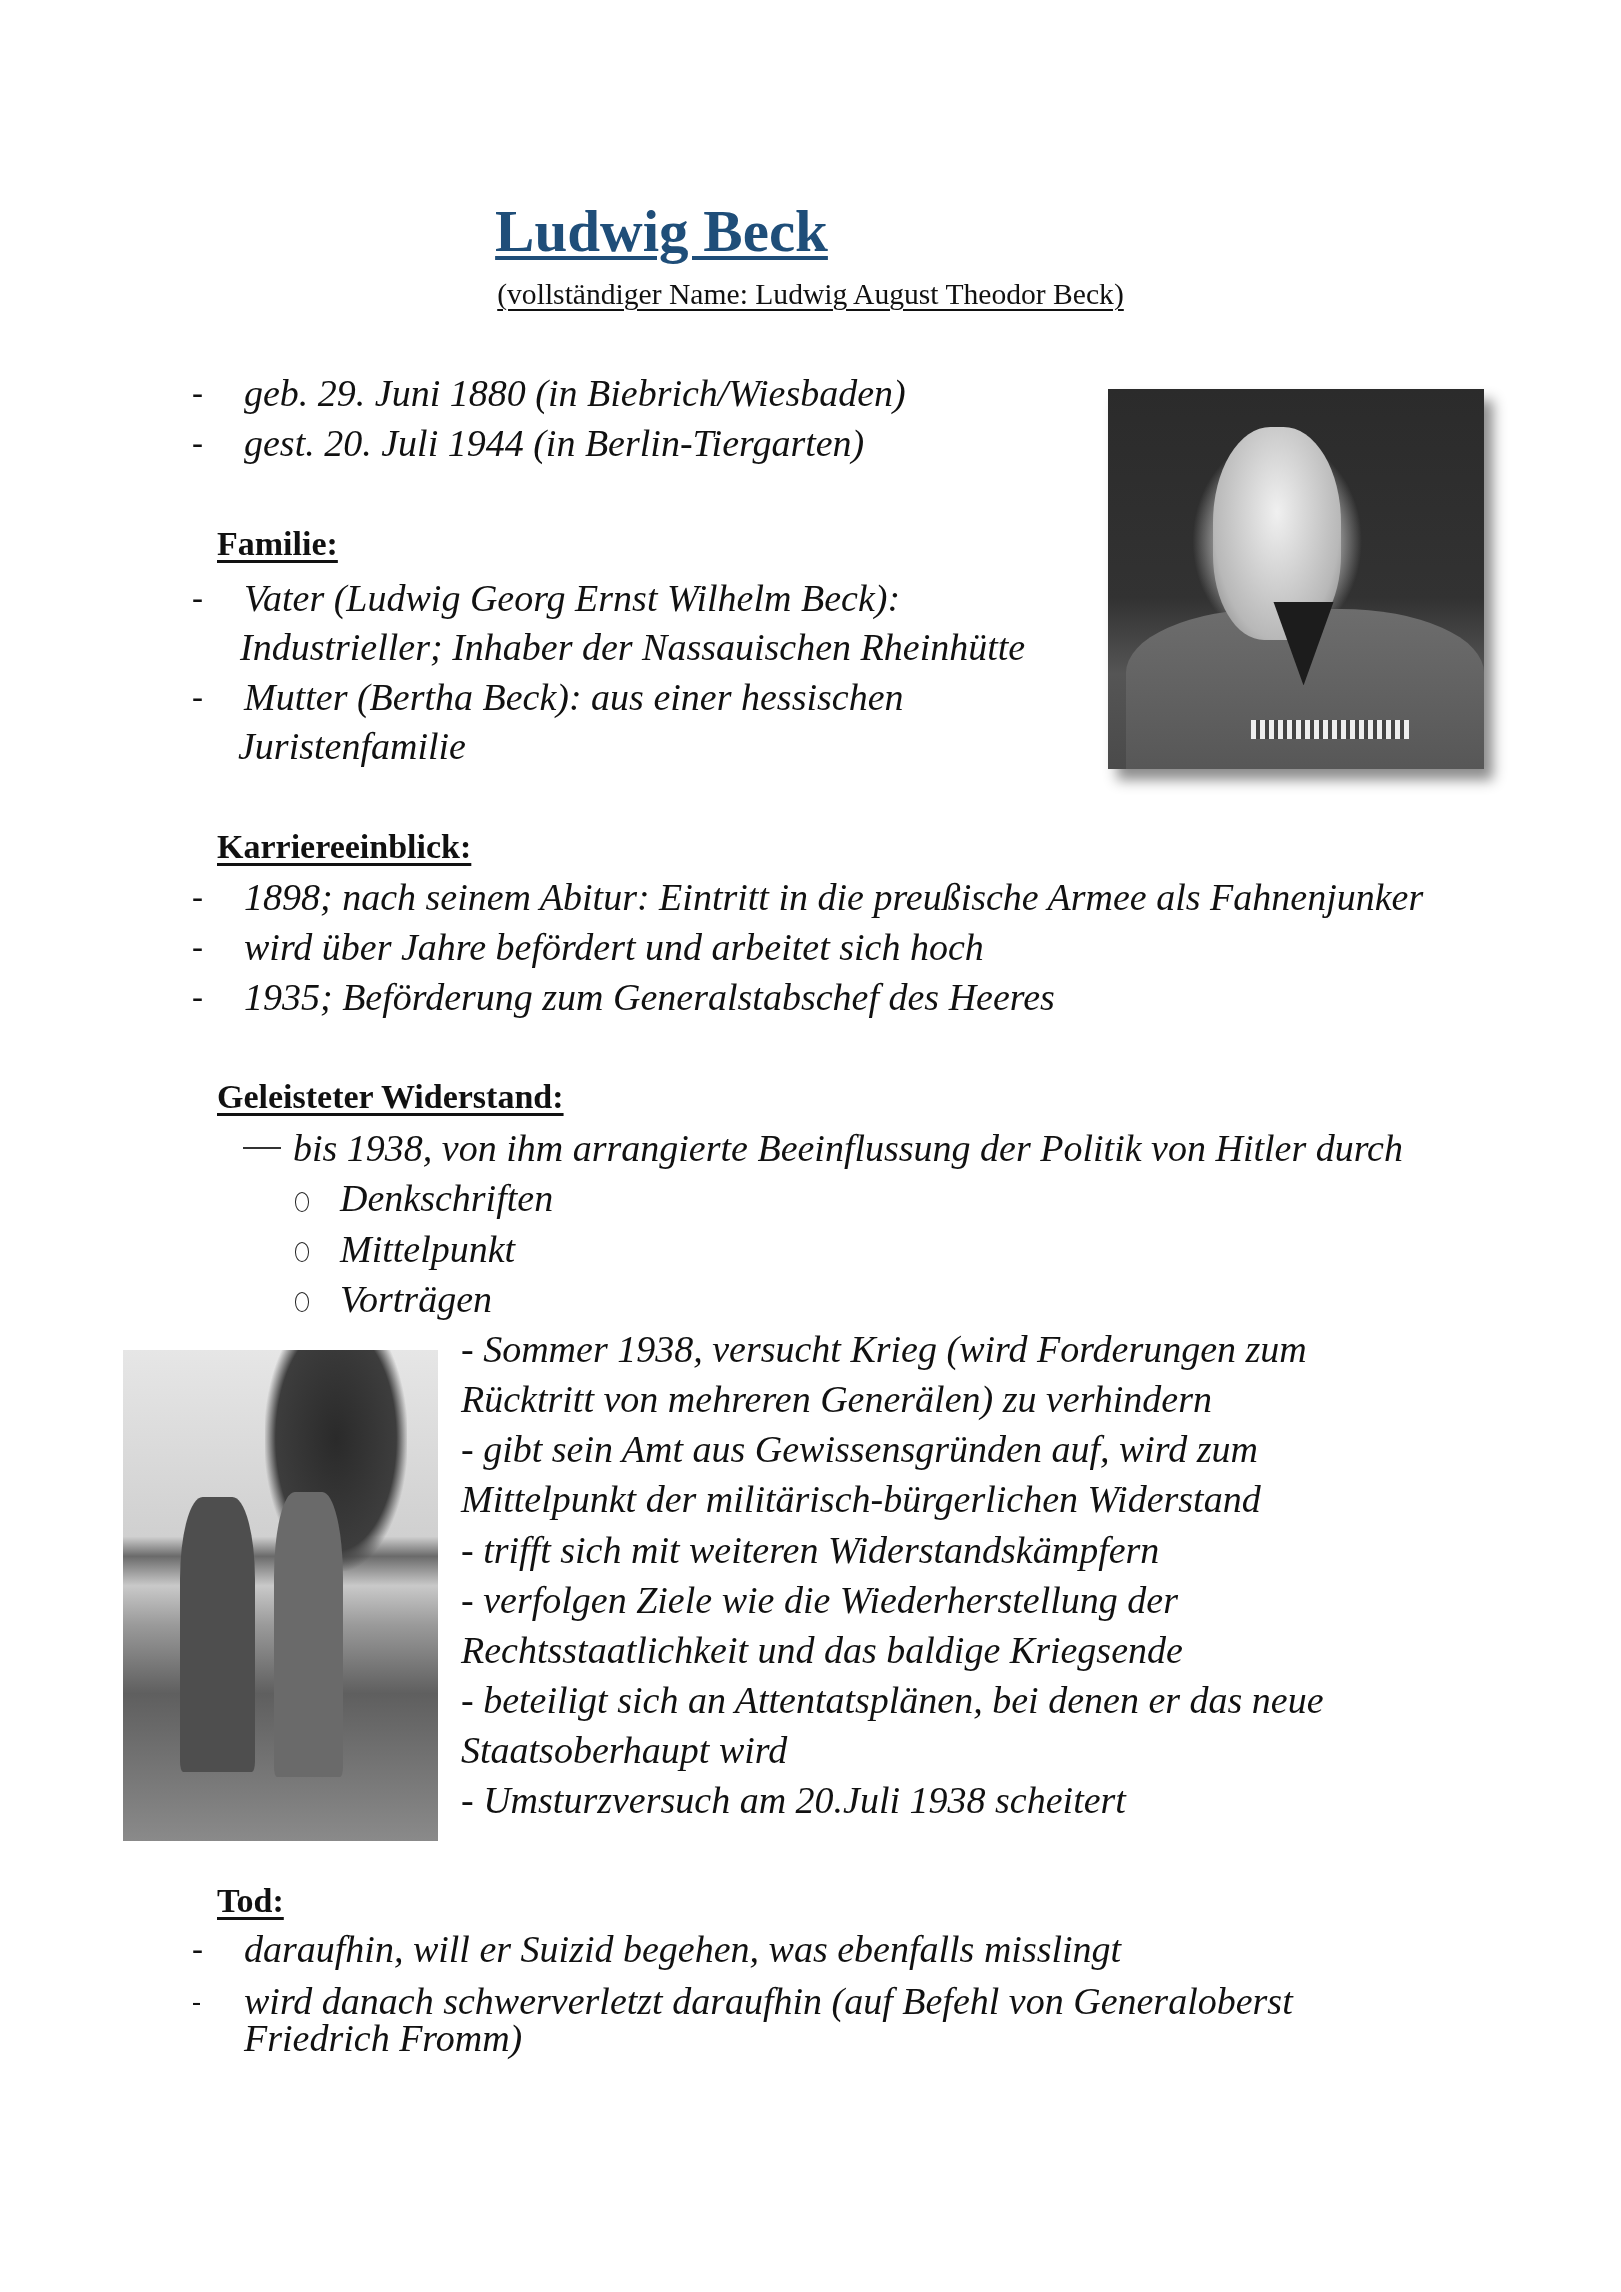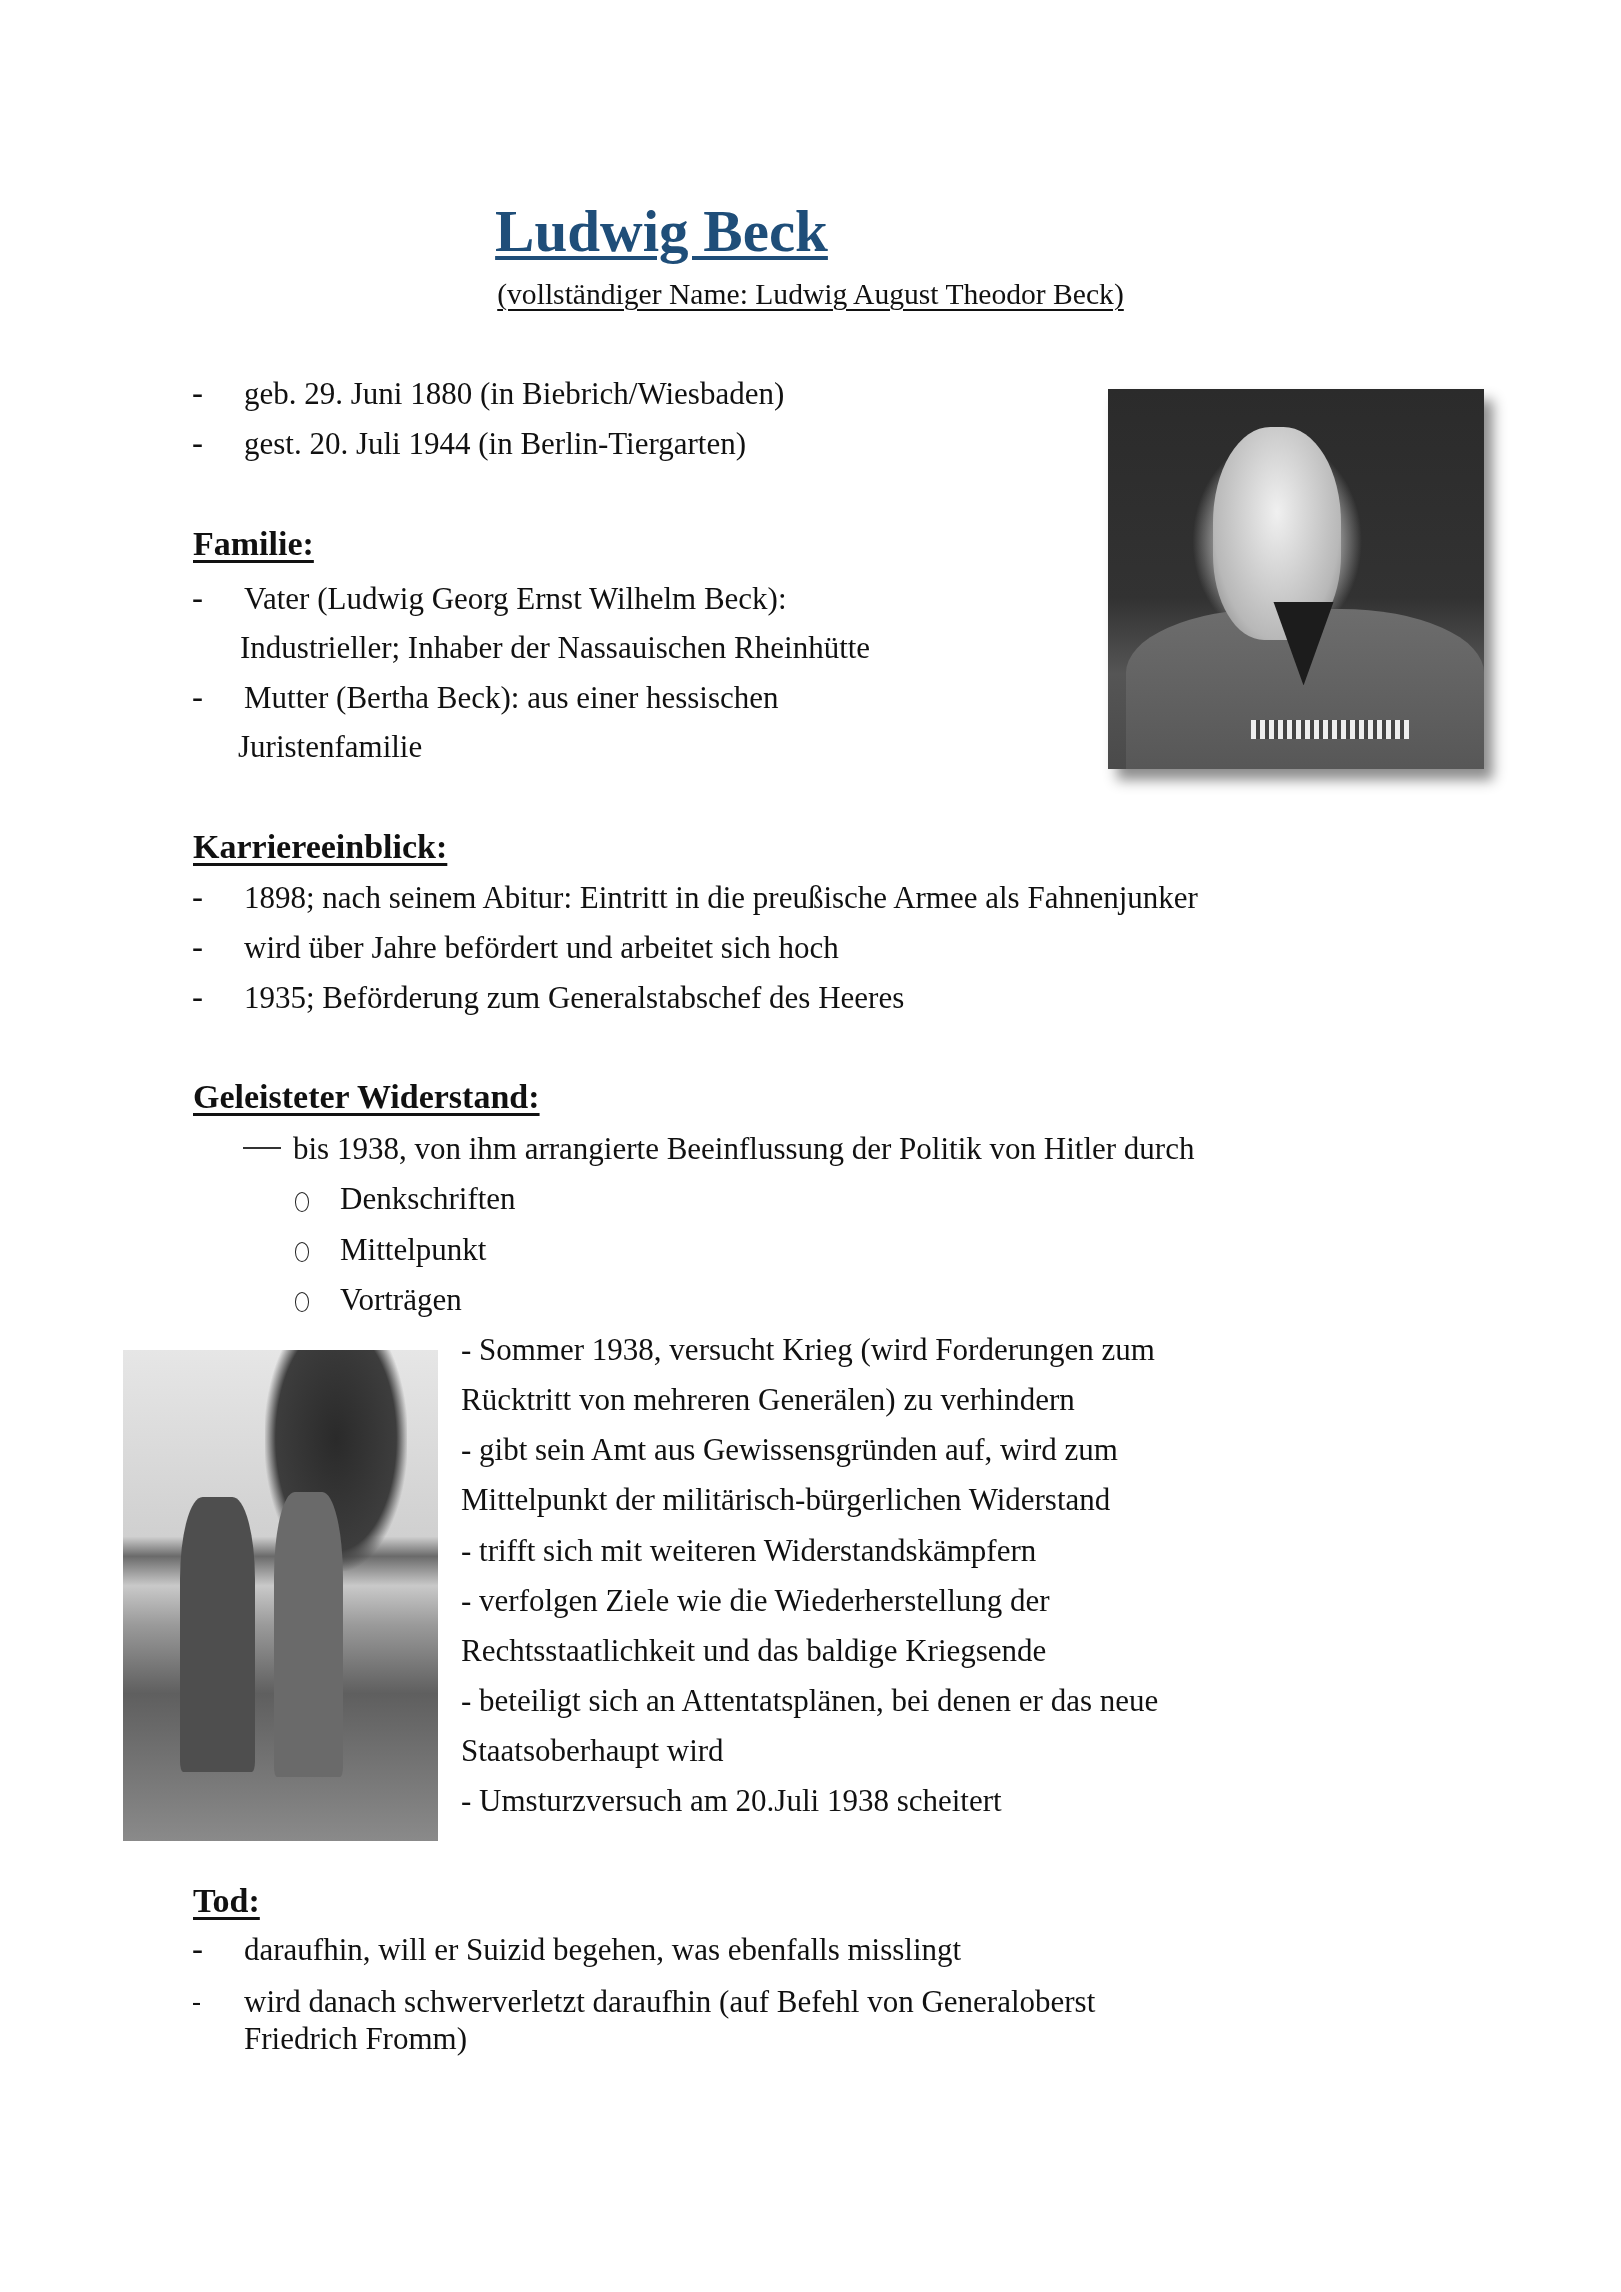--- a/index.html
+++ b/index.html
@@ -5,22 +5,22 @@
   html, body { margin: 0; padding: 0; background: #ffffff; }
   body { width: 1621px; height: 2293px; position: relative; overflow: hidden;
          font-family: "Liberation Serif", "DejaVu Serif", serif; color: #111; }
   .abs { position: absolute; white-space: nowrap; }
   .title { left: 0; width: 1323px; text-align: center; top: 195px;
            font-size: 59px; font-weight: bold; color: #1f4e79; line-height: 72px; }
   .title span { text-decoration: underline; text-decoration-thickness: 3.6px; text-underline-offset: 5.4px; }
   .subtitle { left: 0; width: 1621px; text-align: center; top: 276px;
               font-size: 29.6px; line-height: 36px; }
   .subtitle span { text-decoration: underline; text-decoration-thickness: 1.8px; text-underline-offset: 4.5px; }
-  .txt { font-size: 31px; line-height: 39px; }
-  .head { font-size: 34px; font-weight: bold; line-height: 39px; }
+  .txt { font-size: 38px; line-height: 39px; font-style: italic; }
+  .head { font-size: 34px; font-weight: bold; line-height: 39px; margin-left: 24px; }
   .head span { text-decoration: underline; text-decoration-thickness: 2.7px; text-underline-offset: 4.5px; }
   .dash { font-size: 33px; line-height: 39px; }
   .circle { width: 14.3px; height: 19.7px; border: 1.8px solid #222; border-radius: 50%; box-sizing: border-box; }
   .emdash { height: 1.8px; background: #333; }
   .photo { position: absolute; overflow: hidden; }
   .photo1 { left: 1108px; top: 389px; width: 376px; height: 380px;
             box-shadow: 9px 10.7px 12.5px rgba(0,0,0,0.45);
             background: radial-gradient(ellipse 30% 36% at 45% 40%, #e8e8e8 0%, #bdbdbd 45%, rgba(60,60,60,0) 75%),
                         linear-gradient(180deg, #2b2b2b 0%, #323232 55%, #555 75%, #4a4a4a 100%); }
   .photo1 .shoulders { position: absolute; left: 18px; right: 0; bottom: 0; height: 42%;

